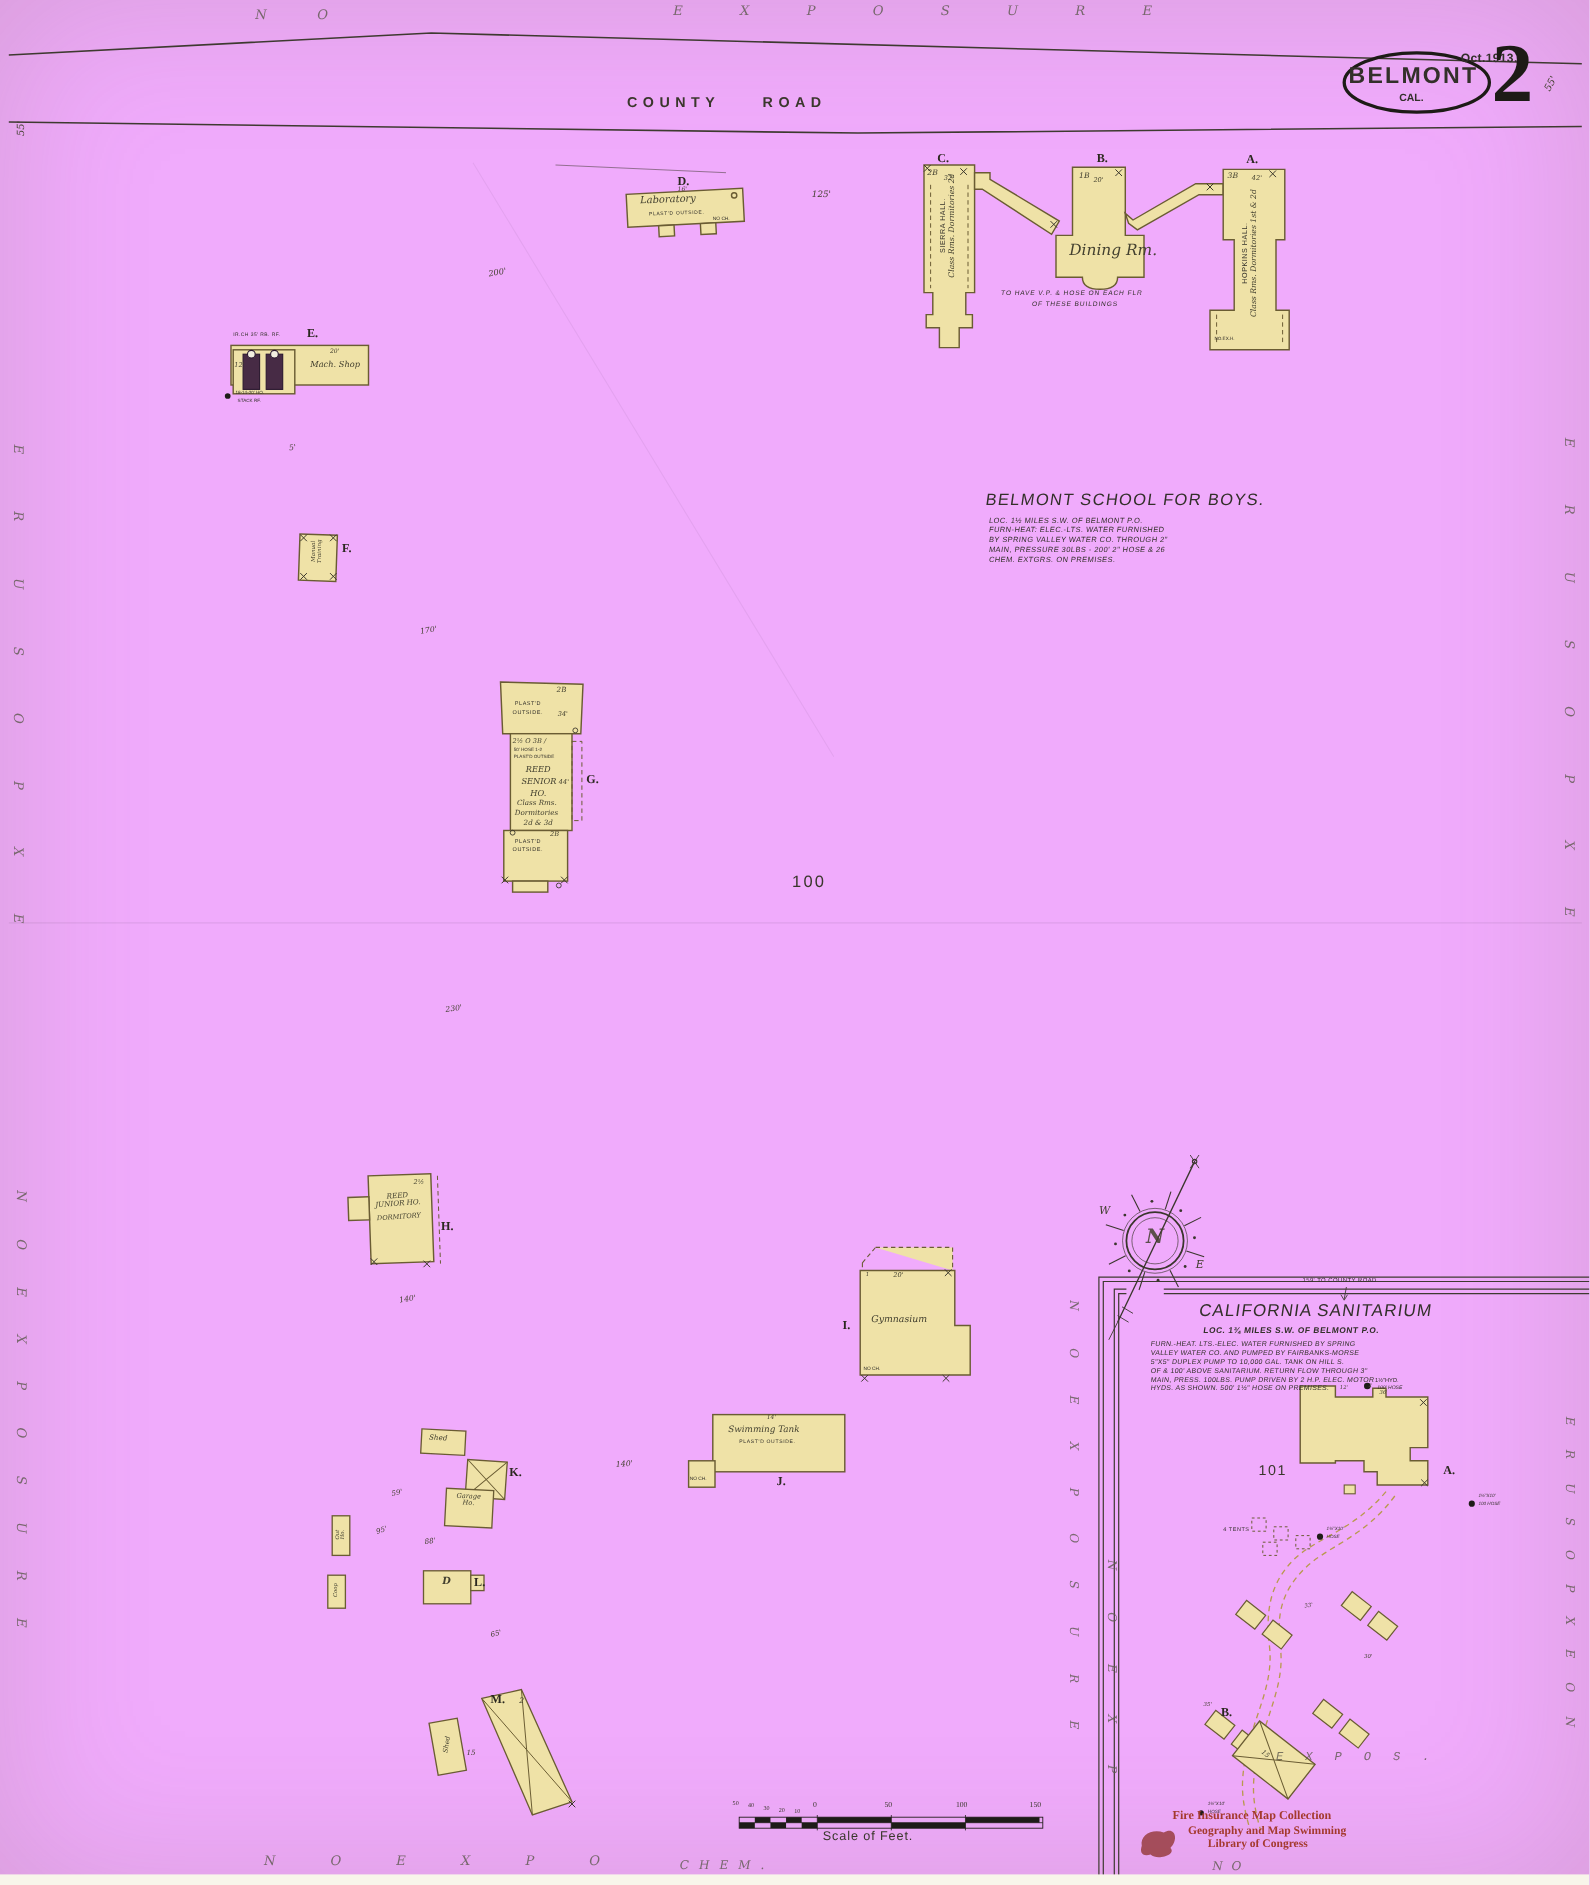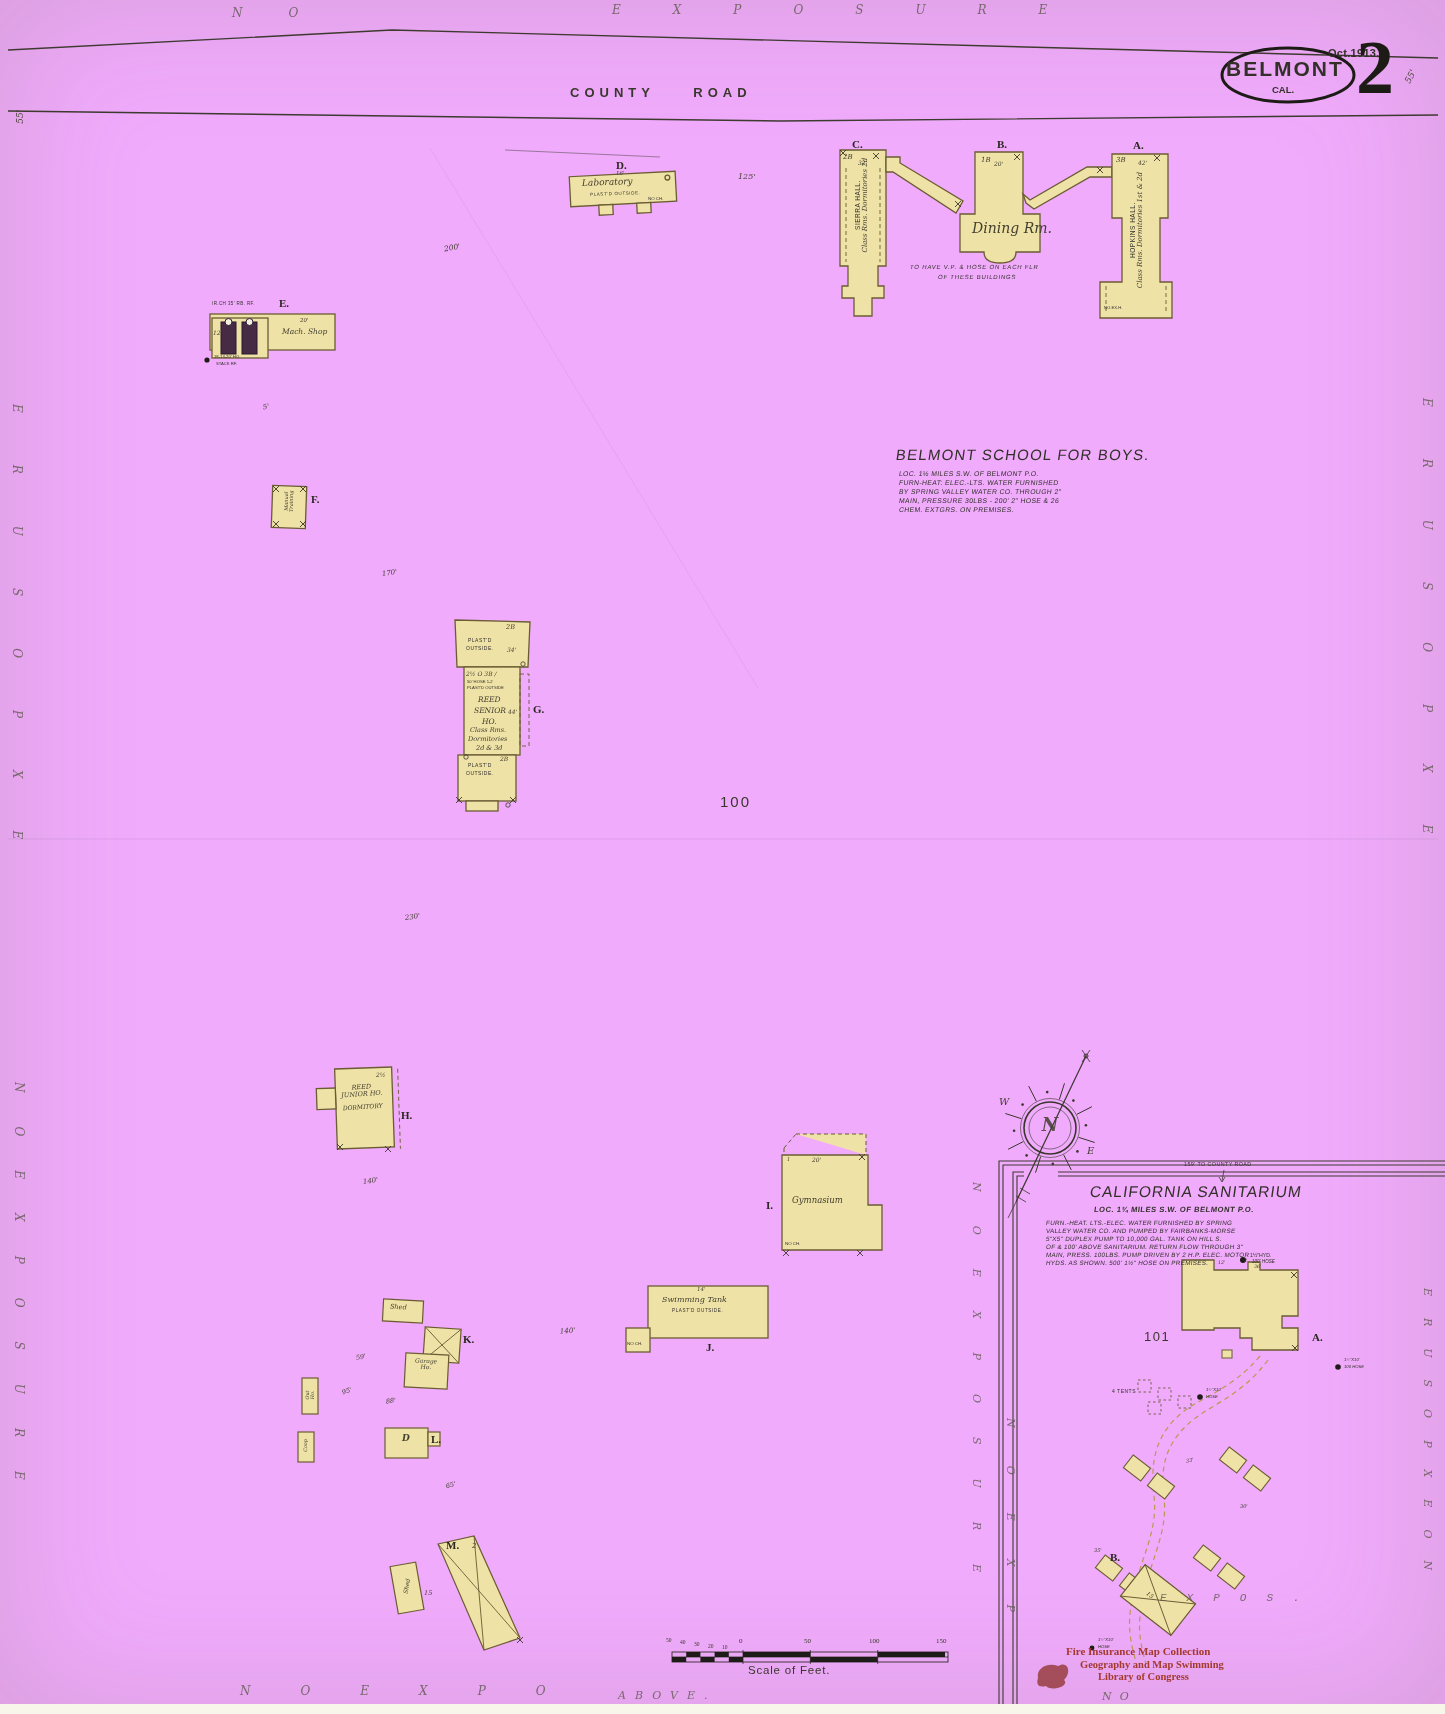--- a/index.html
+++ b/index.html
@@ -256,21 +256,21 @@
   <path d="M1038,1678 C1036,1668 1048,1662 1058,1666 C1068,1660 1072,1672 1064,1680 C1070,1686 1052,1692 1046,1686 C1038,1688 1036,1684 1038,1678 Z" fill="#8e2f28" opacity="0.75"></path>
 </svg>
 
 <div class="edge" style="left:232px;top:6px;font-size:12px;letter-spacing:46px;">NO</div>
 <div class="edge" style="left:612px;top:3px;font-size:12px;letter-spacing:52px;">EXPOSURE</div>
 <div class="edge edgev" style="left:10px;top:404px;font-size:12px;letter-spacing:52px;">ERUSOPXE</div>
 <div class="edge edgev" style="left:12px;top:1082px;font-size:12px;letter-spacing:34px;">NOEXPOSURE</div>
 <div class="edge edgev" style="left:1420px;top:398px;font-size:12px;letter-spacing:52px;">ERUSOPXE</div>
 <div class="edge edgev" style="left:1421px;top:1288px;font-size:11px;letter-spacing:22px;">ERUSOPXEON</div>
 <div class="edge" style="left:240px;top:1684px;font-size:12px;letter-spacing:50px;">NOEXPO</div>
-<div class="edge" style="left:618px;top:1689px;font-size:11px;letter-spacing:9px;">ABOVE.</div>
+<div class="edge" style="left:618px;top:1689px;font-size:11px;letter-spacing:9px;">CHEM.</div>
 <div class="edge" style="left:1102px;top:1690px;font-size:11px;letter-spacing:8px;">NO</div>
 <div class="edge" style="left:1160px;top:1592px;font-size:11px;letter-spacing:20px;font-family:Liberation Mono, monospace;">EXPOS.</div>
 <div class="edge edgev" style="left:970px;top:1182px;font-size:11px;letter-spacing:34px;">NOEXPOSURE</div>
 <div class="edge edgev" style="left:1004px;top:1418px;font-size:11px;letter-spacing:38px;">NOEXP</div>
 <div class="t hand" style="left:14px;top:112px;font-size:9px;transform:rotate(-90deg);">55'</div>
 
 <div class="t print" style="left:1328px;top:48px;font-size:11px;font-weight:bold;letter-spacing:.3px;">Oct.1913.</div>
 <div class="t print" style="left:1226px;top:58px;font-size:21px;font-weight:bold;letter-spacing:2px;">BELMONT</div>
 <div class="t print" style="left:1272px;top:85px;font-size:9.5px;font-weight:bold;">CAL.</div>
 <div class="t serif" style="left:1356px;top:28px;font-size:76px;font-weight:bold;color:#1d1b16;">2</div>

